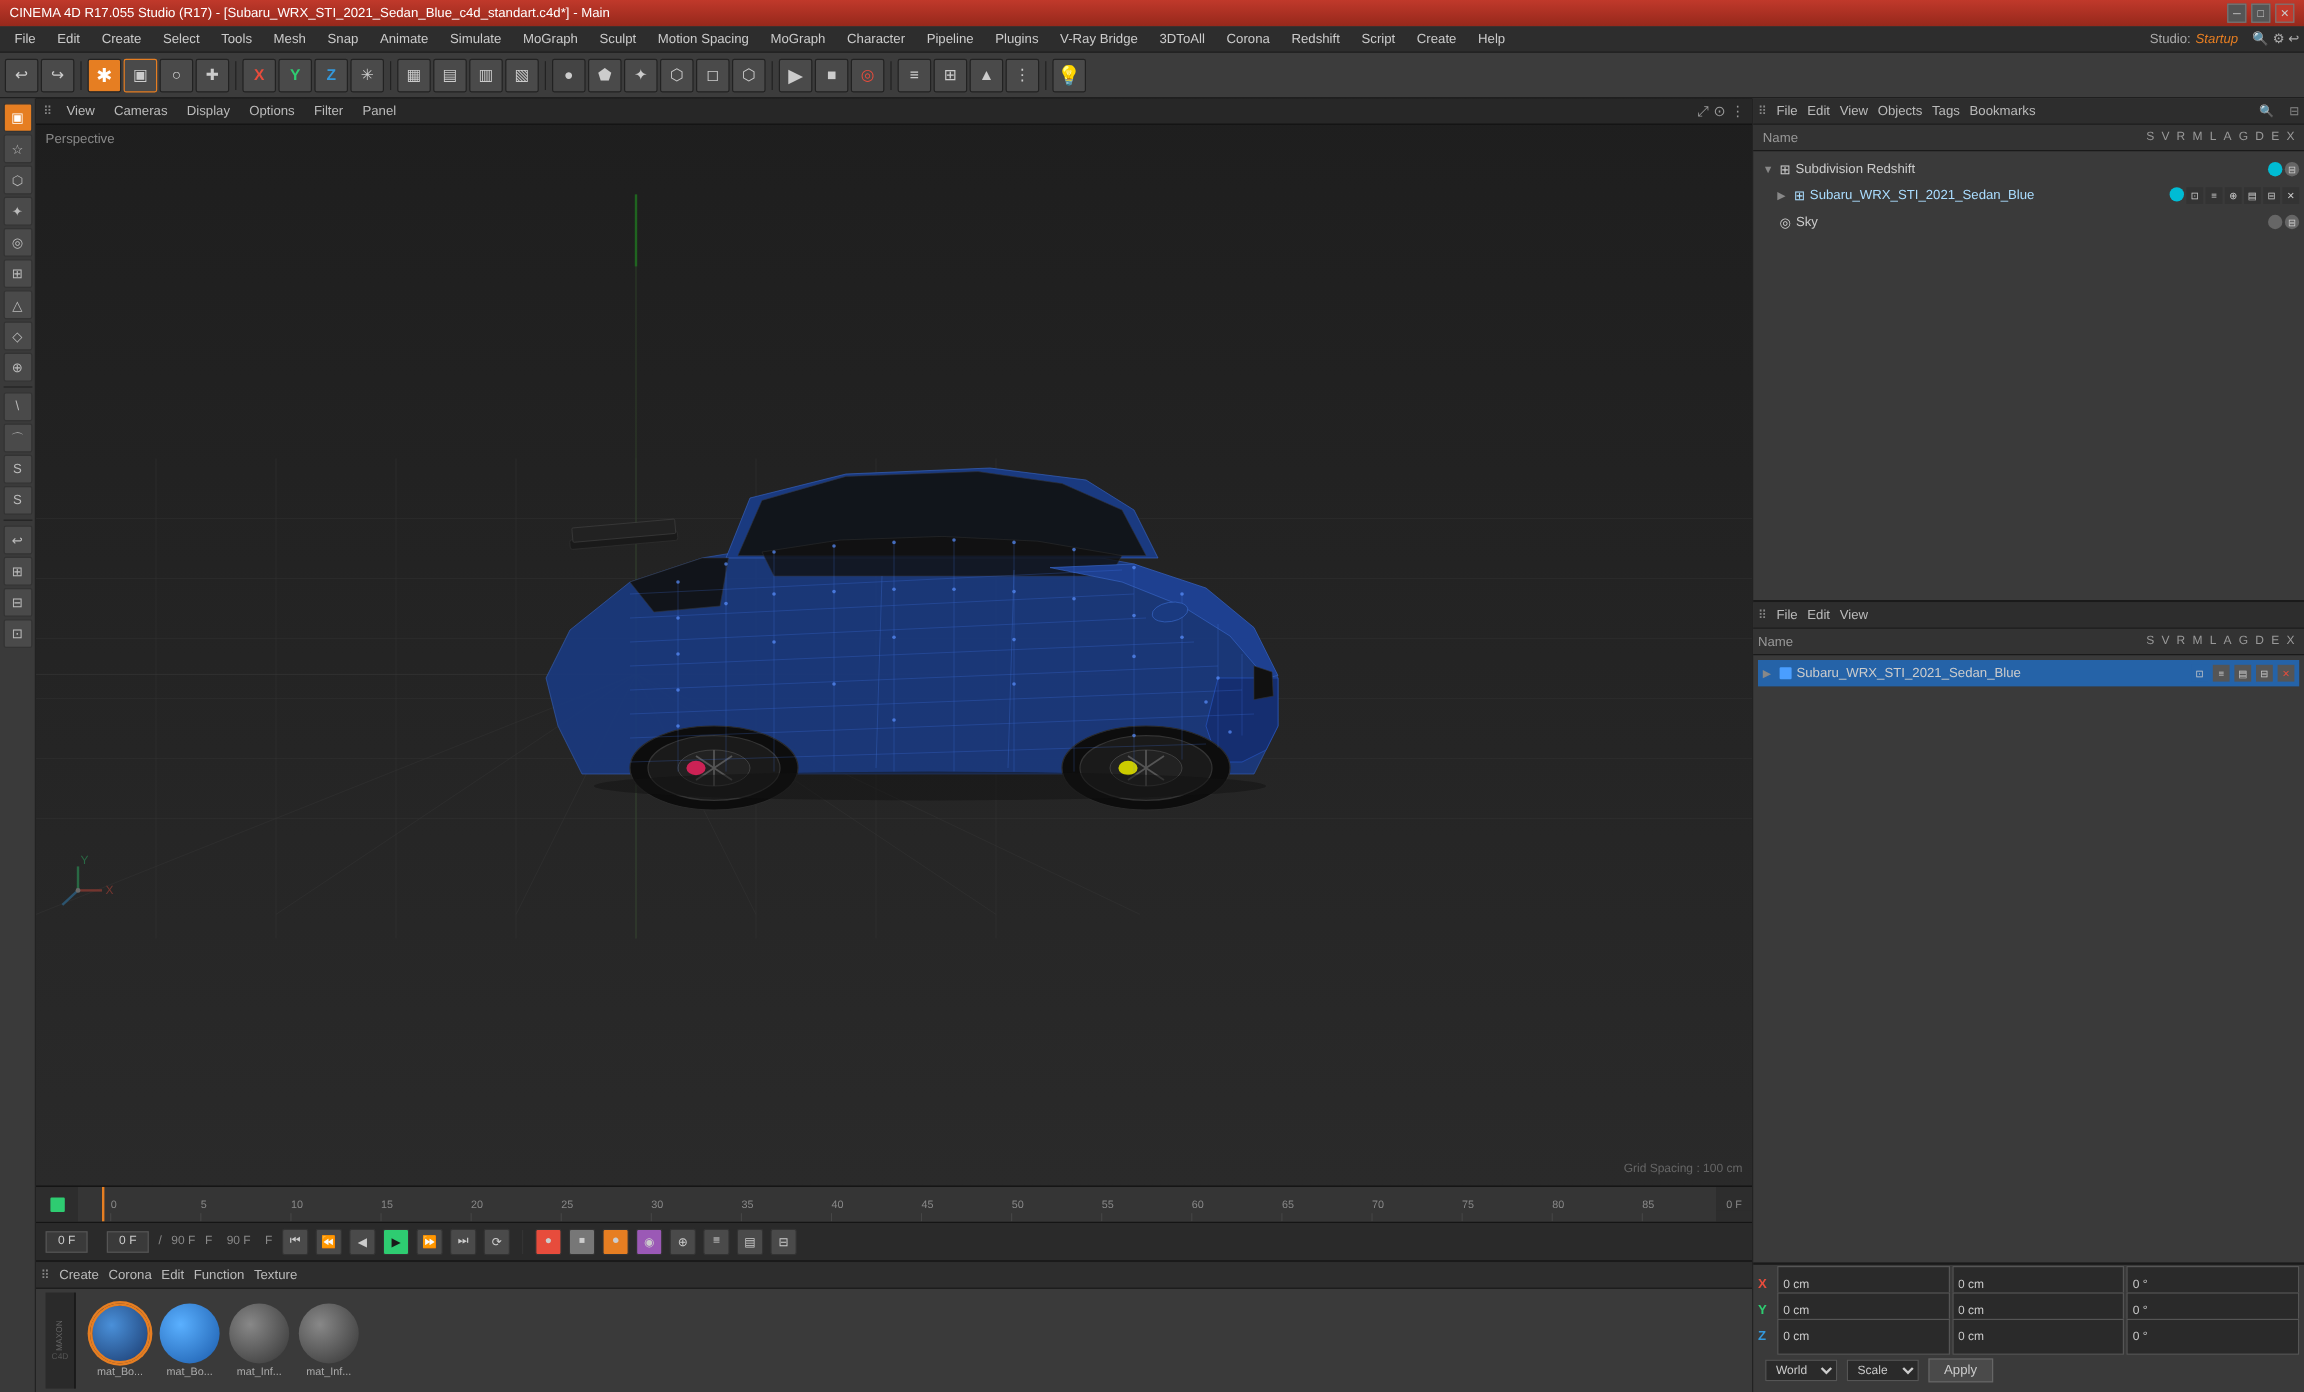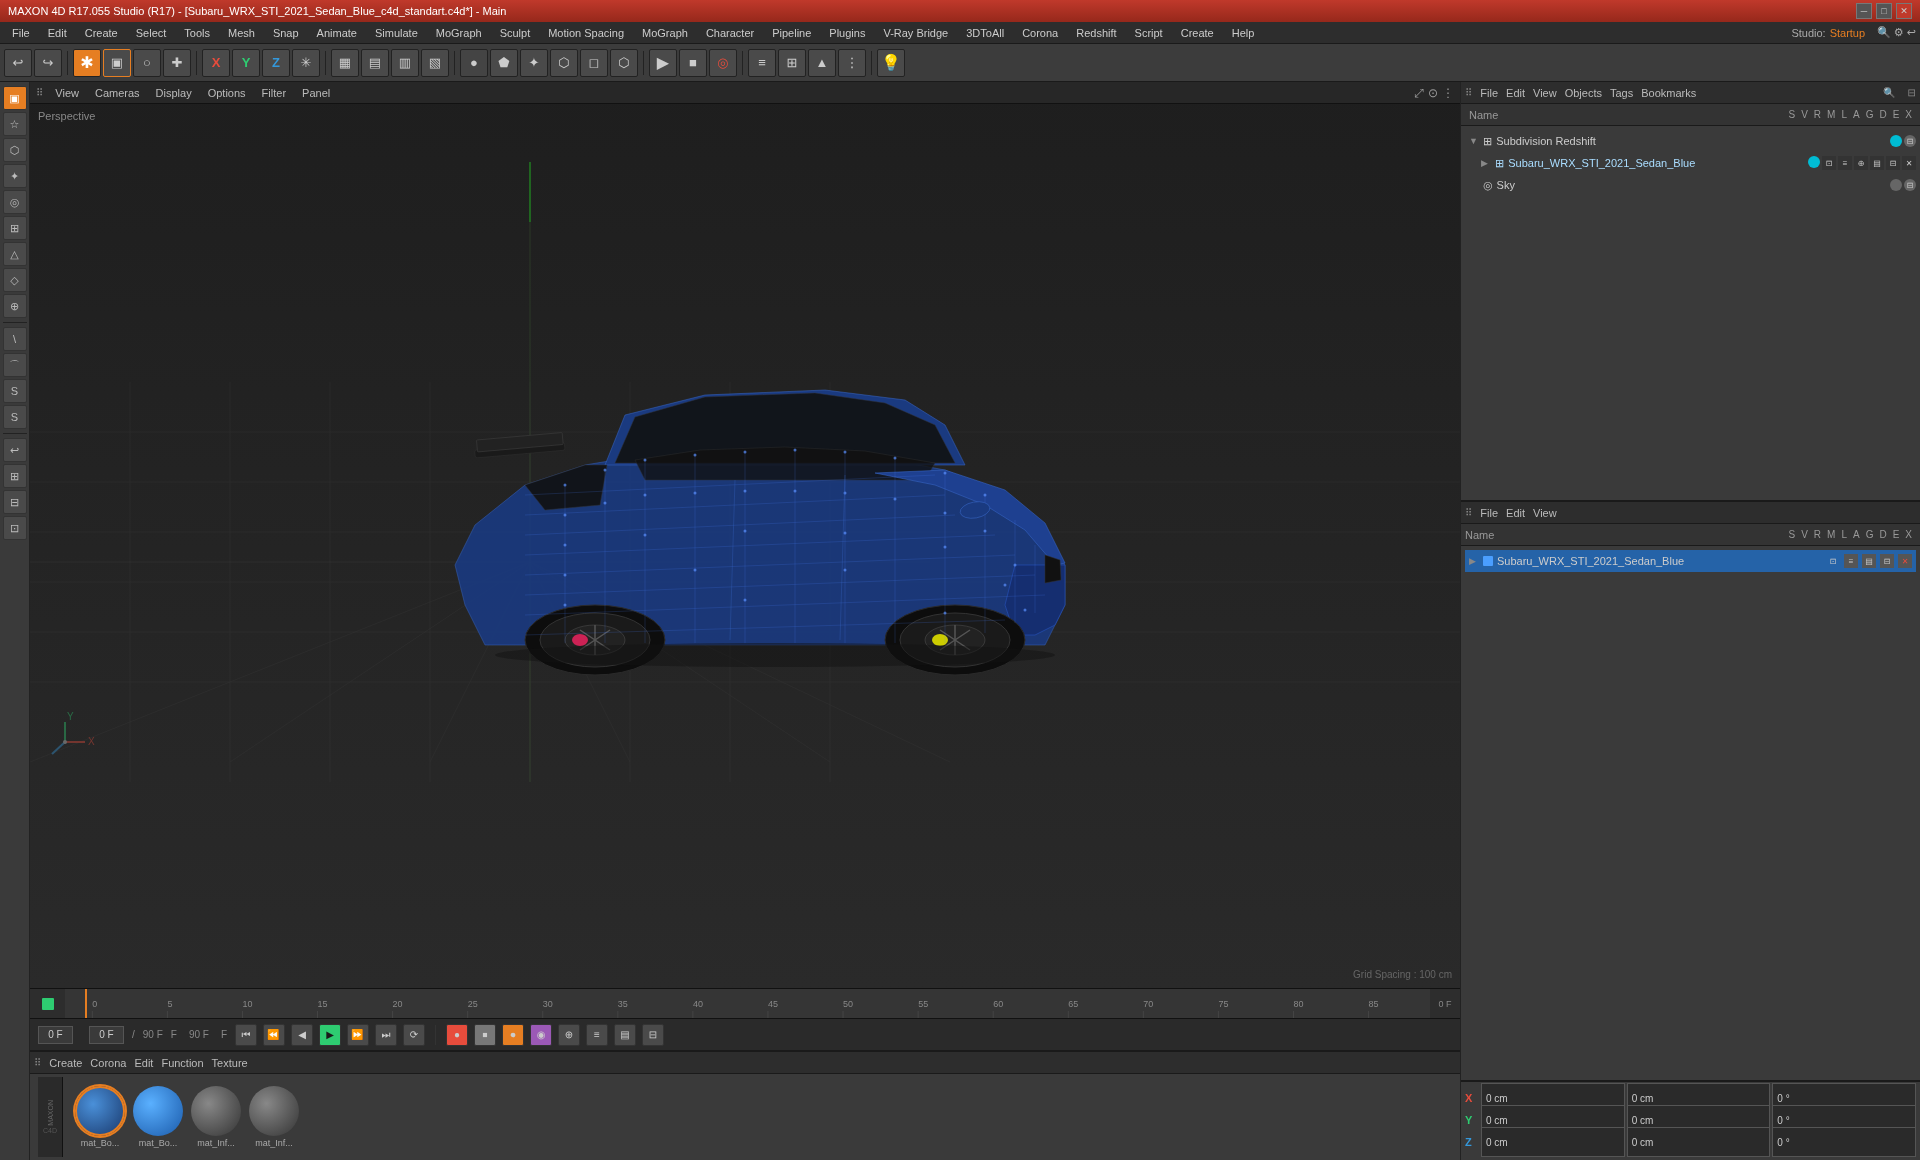--- a/index.html
+++ b/index.html
@@ -242,21 +242,21 @@
     
     #grid-svg {
       position: absolute; top: 0; left: 0; width: 100%; height: 100%;
       opacity: 0.4;
     }
   </style>
 </head>
 <body>
 
 <div id="title-bar">
-  <span style="font-size:11px;">MAXON 4D R17.055 Studio (R17) - [Subaru_WRX_STI_2021_Sedan_Blue_c4d_standart.c4d*] - Main</span>
+  <span style="font-size:11px;">CINEMA 4D R17.055 Studio (R17) - [Subaru_WRX_STI_2021_Sedan_Blue_c4d_standart.c4d*] - Main</span>
   <div id="title-bar-controls">
     <div class="title-btn">─</div>
     <div class="title-btn">□</div>
     <div class="title-btn" style="background:#c0392b;">✕</div>
   </div>
 </div>
 
 <div id="menu-bar">
   <div class="menu-item">File</div>
   <div class="menu-item">Edit</div>
@@ -276,21 +276,21 @@
   <div class="menu-item">Plugins</div>
   <div class="menu-item">V-Ray Bridge</div>
   <div class="menu-item">3DToAll</div>
   <div class="menu-item">Corona</div>
   <div class="menu-item">Redshift</div>
   <div class="menu-item">Script</div>
   <div class="menu-item">Create</div>
   <div class="menu-item">Help</div>
   <div id="layout-info">
     <span>Studio:</span>
-    <span style="color:#e67e22;">Startup</span>
+    <span style="color:#e67e22;font-style:italic;">Startup</span>
     <span style="margin-left:8px;">🔍 ⚙ ↩</span>
   </div>
 </div>
 
 <div id="toolbar">
   <div class="toolbar-btn">↩</div>
   <div class="toolbar-btn">↪</div>
   <div class="toolbar-separator"></div>
   <div class="toolbar-btn toolbar-btn-orange" style="font-size:16px;">✱</div>
   <div class="toolbar-btn toolbar-btn-active">▣</div>
@@ -796,16 +796,28 @@
           <input class="coord-input" value="0 °" readonly="" style="flex: 1 1 0%;">
         </div>
 
         <div style="display:flex;align-items:center;gap:2px;margin-bottom:4px;height:20px;">
           <span style="width:14px;font-size:11px;color:#3498db;font-weight:bold;">Z</span>
           <input class="coord-input" value="0 cm" readonly="" style="flex: 1 1 0%;">
           <input class="coord-input" value="0 cm" readonly="" style="flex: 1 1 0%;">
           <input class="coord-input" value="0 °" readonly="" style="flex: 1 1 0%;">
         </div>
 
+        <div id="bottom-controls">
+          <select class="coord-dropdown">
+            <option>World</option>
+            <option>Object</option>
+            <option>Global</option>
+          </select>
+          <select class="coord-dropdown">
+            <option>Scale</option>
+            <option>Size</option>
+          </select>
+          <button class="apply-btn">Apply</button>
+        </div>
       </div>
     </div>
   </div>
 </div>
 
 </body></html>

